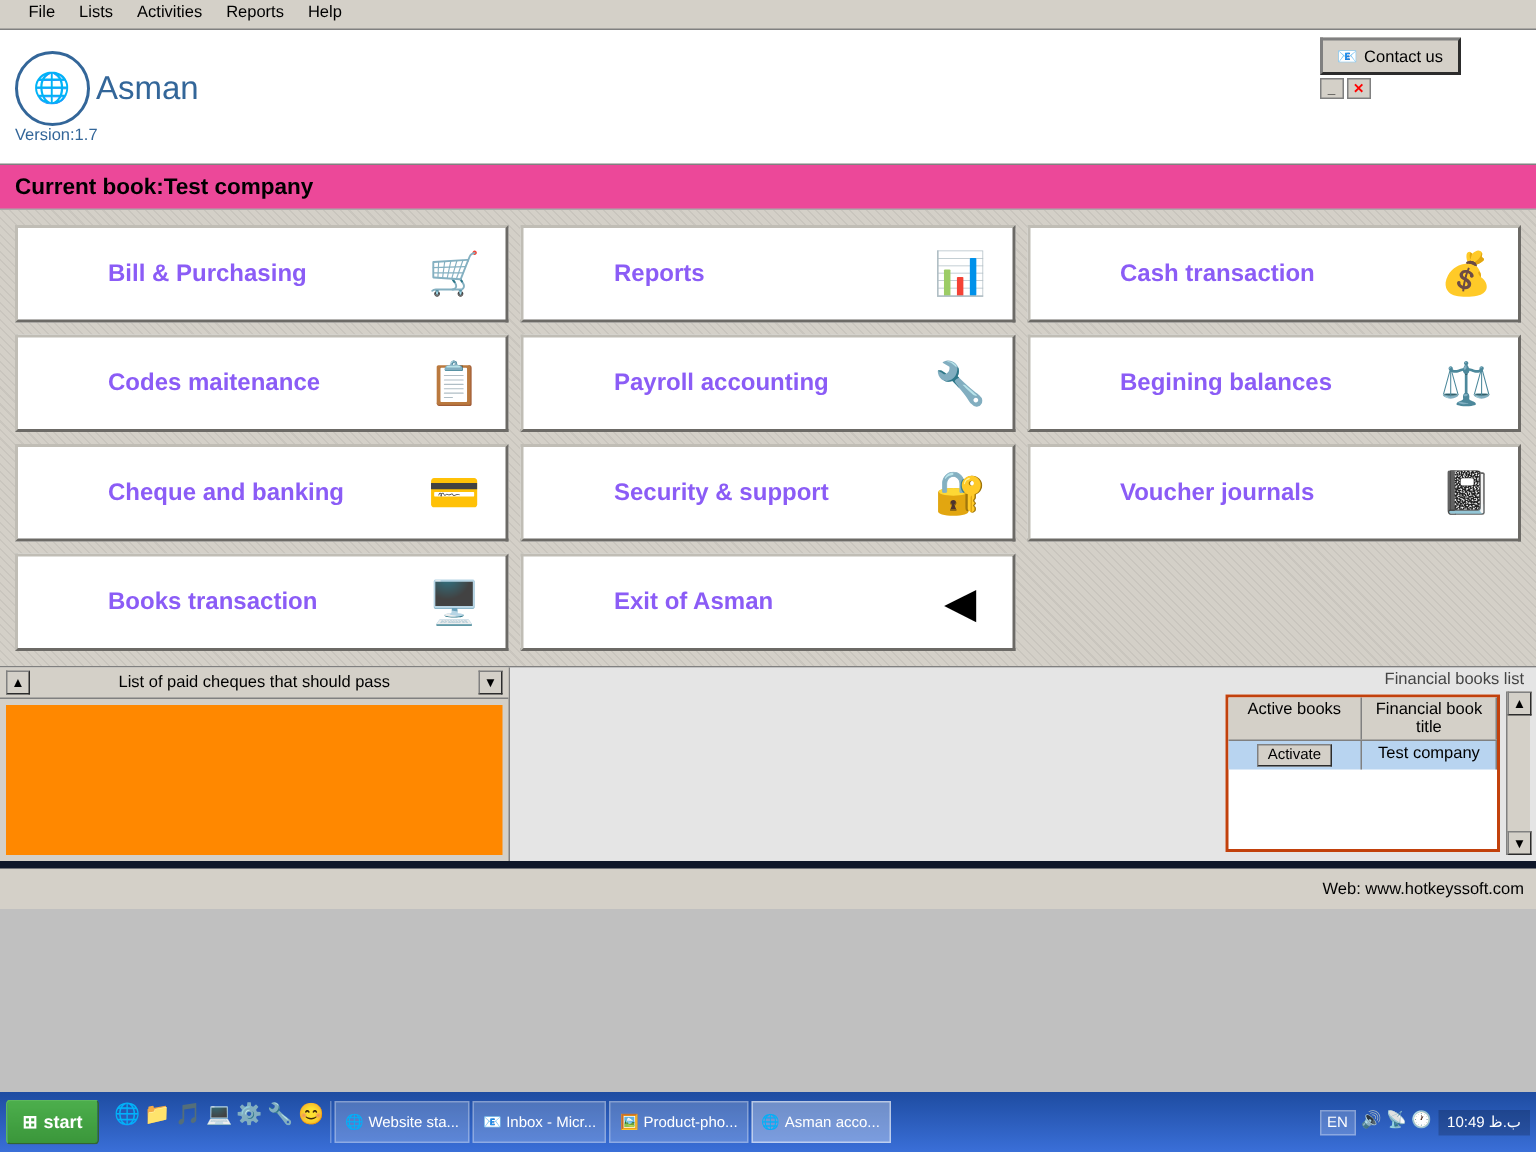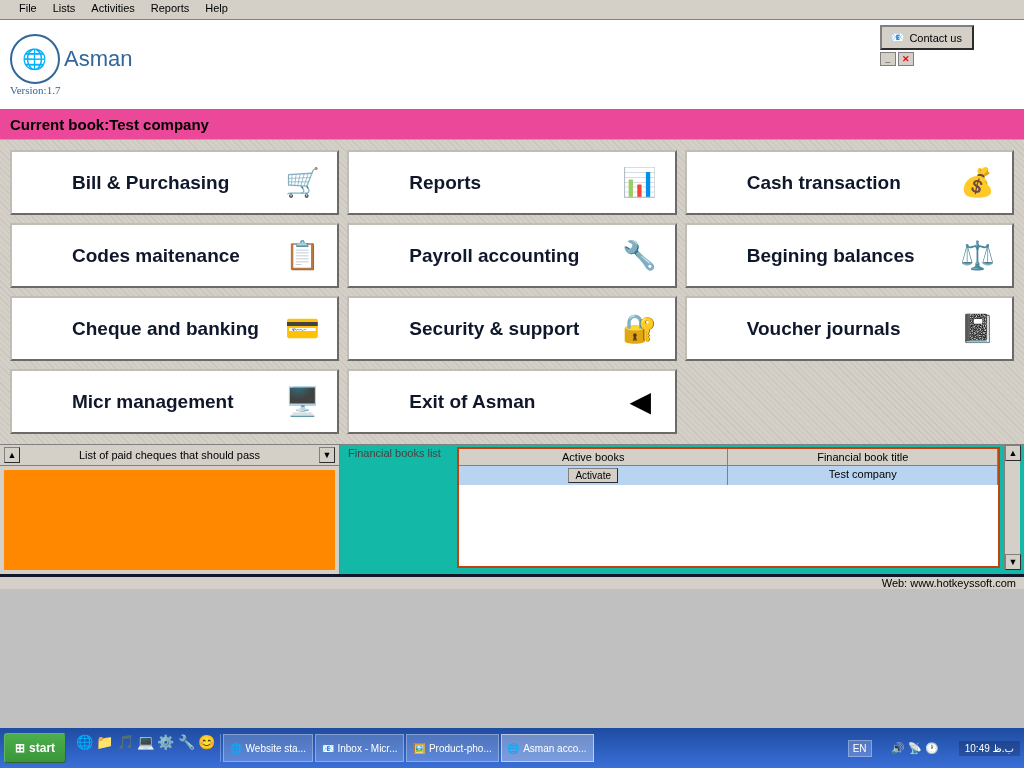--- a/index.html
+++ b/index.html
@@ -62,21 +62,20 @@
     }
     .logo-text {
       font-size: 22px;
       font-weight: normal;
       color: #336699;
     }
     .version-text {
       font-size: 11px;
       color: #336699;
       margin-top: 0;
-      font-family: Liberation Serif, serif;
     }
     .contact-btn {
       background: #d4d0c8;
       border: 2px outset #808080;
       padding: 4px 10px;
       cursor: pointer;
       font-size: 11px;
       display: flex; align-items: center; gap: 4px;
     }
     .current-book {
@@ -110,23 +109,23 @@
       background: white;
       border: 2px outset #c0bdb5;
       cursor: pointer;
       display: flex;
       align-items: center;
       justify-content: space-between;
       padding: 8px 12px;
       min-height: 60px;
     }
     .menu-btn-label {
-      font-size: 19px;
+      font-size: 16px;
       font-weight: bold;
-      color: #0f172a;
+      color: #8b5cf6;
       text-align: left;
       padding-left: 48px;
     }
     .menu-btn-icon {
       width: 45px; height: 45px;
       display: flex; align-items: center; justify-content: center;
       font-size: 28px;
     }
 
     
@@ -158,23 +157,24 @@
       display: flex; align-items: center; justify-content: center;
       font-size: 9px; cursor: pointer;
     }
     .left-panel-content {
       flex: 1;
       background: #ff8800;
       margin: 4px;
     }
     .right-panel {
       flex: 1;
-      background: #14b8a6;
-      display: flex;
-      flex-direction: row;
+      background: #e5e5e5;
+      display: flex;
+      flex-direction: column;
+      align-items: flex-end;
     }
     .right-panel-title {
       padding: 2px 8px;
       font-size: 11px;
       color: #444;
     }
     .books-table {
       background: white;
       margin: 2px 4px;
       border: 2px solid #c2410c;
@@ -222,22 +222,22 @@
       width: 16px; height: 16px;
       background: #d4d0c8;
       border: 1px outset #808080;
       display: flex; align-items: center; justify-content: center;
       font-size: 9px; cursor: pointer;
     }
 
     
     .web-footer {
       background: #d4d0c8;
-      border-top: 3px solid #0f172a;
-      height: 15px;
+      border-top: 5px solid #0f172a;
+      height: 32px;
       display: flex;
       align-items: center;
       justify-content: flex-end;
       padding: 0 8px;
       font-size: 11px;
     }
 
     
     .taskbar {
       background: linear-gradient(to bottom, #1e4ca1, #3a6fd8);
@@ -280,22 +280,21 @@
       white-space: nowrap;
       overflow: hidden;
       max-width: 120px;
     }
     .taskbar-item.active {
       background: rgba(255,255,255,0.35);
       border-color: rgba(255,255,255,0.5);
     }
     .taskbar-right {
       display: flex;
-      align-items: center;
-      gap: 20px;
+      gap: 4px;
       color: white;
       font-size: 10px;
     }
     .lang-btn {
       background: rgba(255,255,255,0.2);
       border: 1px solid rgba(255,255,255,0.3);
       color: white;
       font-size: 10px;
       padding: 2px 4px;
     }
@@ -397,21 +396,21 @@
         <span class="menu-btn-label">Security &amp; support</span>
         <div class="menu-btn-icon">🔐</div>
       </button>
 
       <button class="menu-btn">
         <span class="menu-btn-label">Voucher journals</span>
         <div class="menu-btn-icon">📓</div>
       </button>
 
       <button class="menu-btn">
-        <span class="menu-btn-label">Micr management</span>
+        <span class="menu-btn-label">Books transaction</span>
         <div class="menu-btn-icon">🖥️</div>
       </button>
 
       <button class="menu-btn">
         <span class="menu-btn-label">Exit of Asman</span>
         <div class="menu-btn-icon">◀</div>
       </button>
 
     </div>
   </div>

